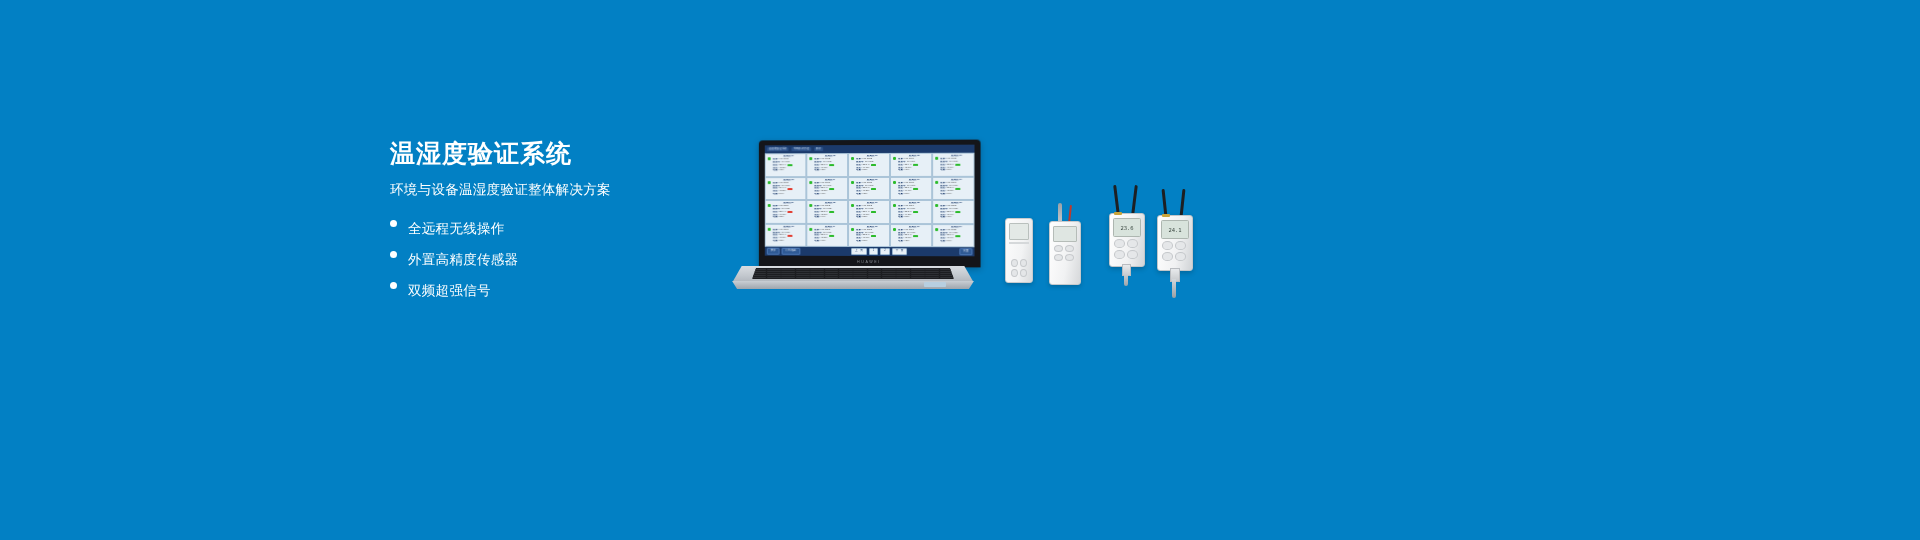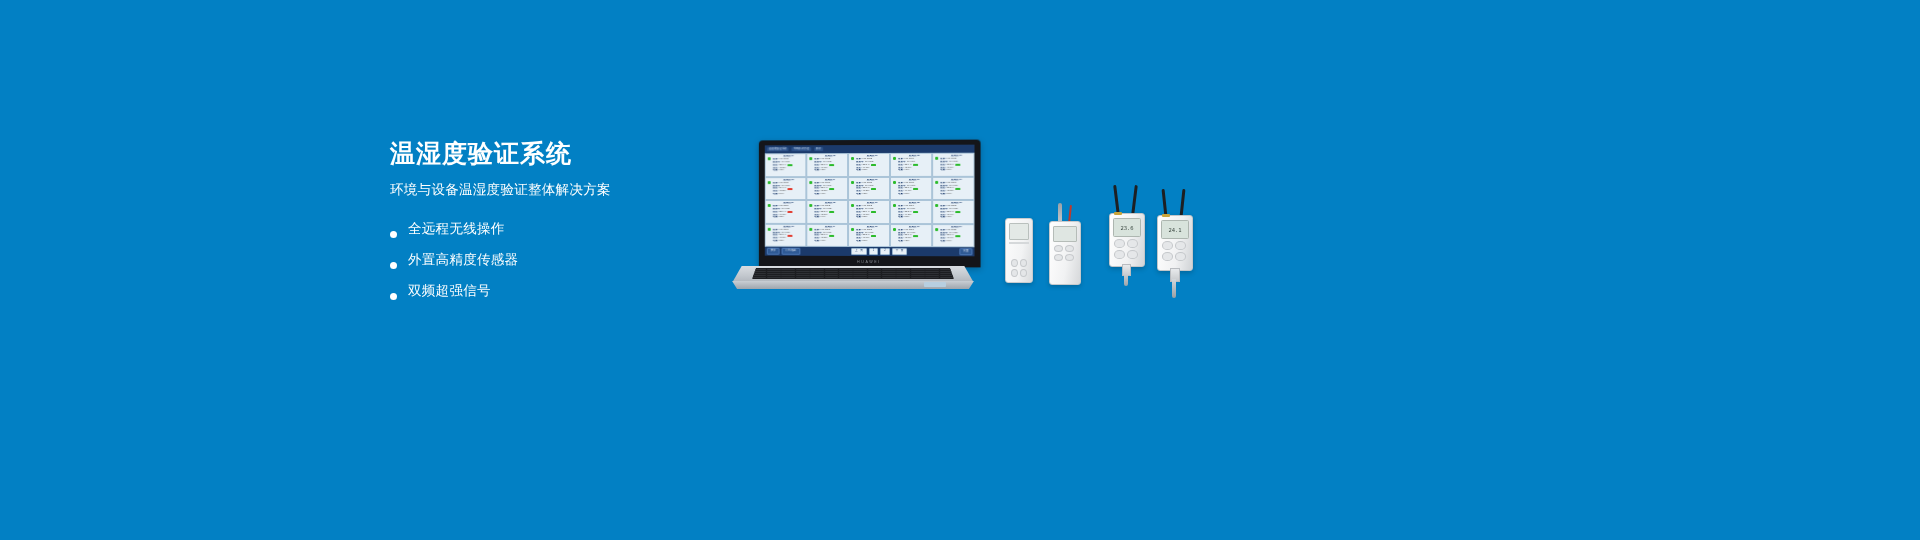--- a/index.html
+++ b/index.html
@@ -14,21 +14,21 @@
   .textblock{position:absolute;left:390px;top:140px;width:330px;color:#ffffff;}
   .title{
     font-size:25px;font-weight:bold;letter-spacing:1px;
     color:#ffffff;line-height:1.1;margin:0 0 14px 0;white-space:nowrap;
   }
   .subtitle{
     font-size:13.5px;font-weight:normal;color:#ffffff;
     line-height:1.2;margin:0 0 22px 0;white-space:nowrap;letter-spacing:.3px;
   }
   .bullets{list-style:none;margin:0;padding:0;}
-  .bullet{display:flex;align-items:flex-end;margin-bottom:13px;}
+  .bullet{display:flex;align-items:flex-start;margin-bottom:13px;}
   .dot{
     width:7px;height:7px;border-radius:50%;background:#ffffff;
     margin-right:11px;flex:none;
   }
   .bullet-label{font-size:13.5px;color:#ffffff;letter-spacing:.3px;white-space:nowrap;}
 
   
   .laptop{position:absolute;left:718px;top:140px;width:270px;height:160px;}
   .lid{
     position:absolute;left:40px;top:0;width:222px;height:127px;

